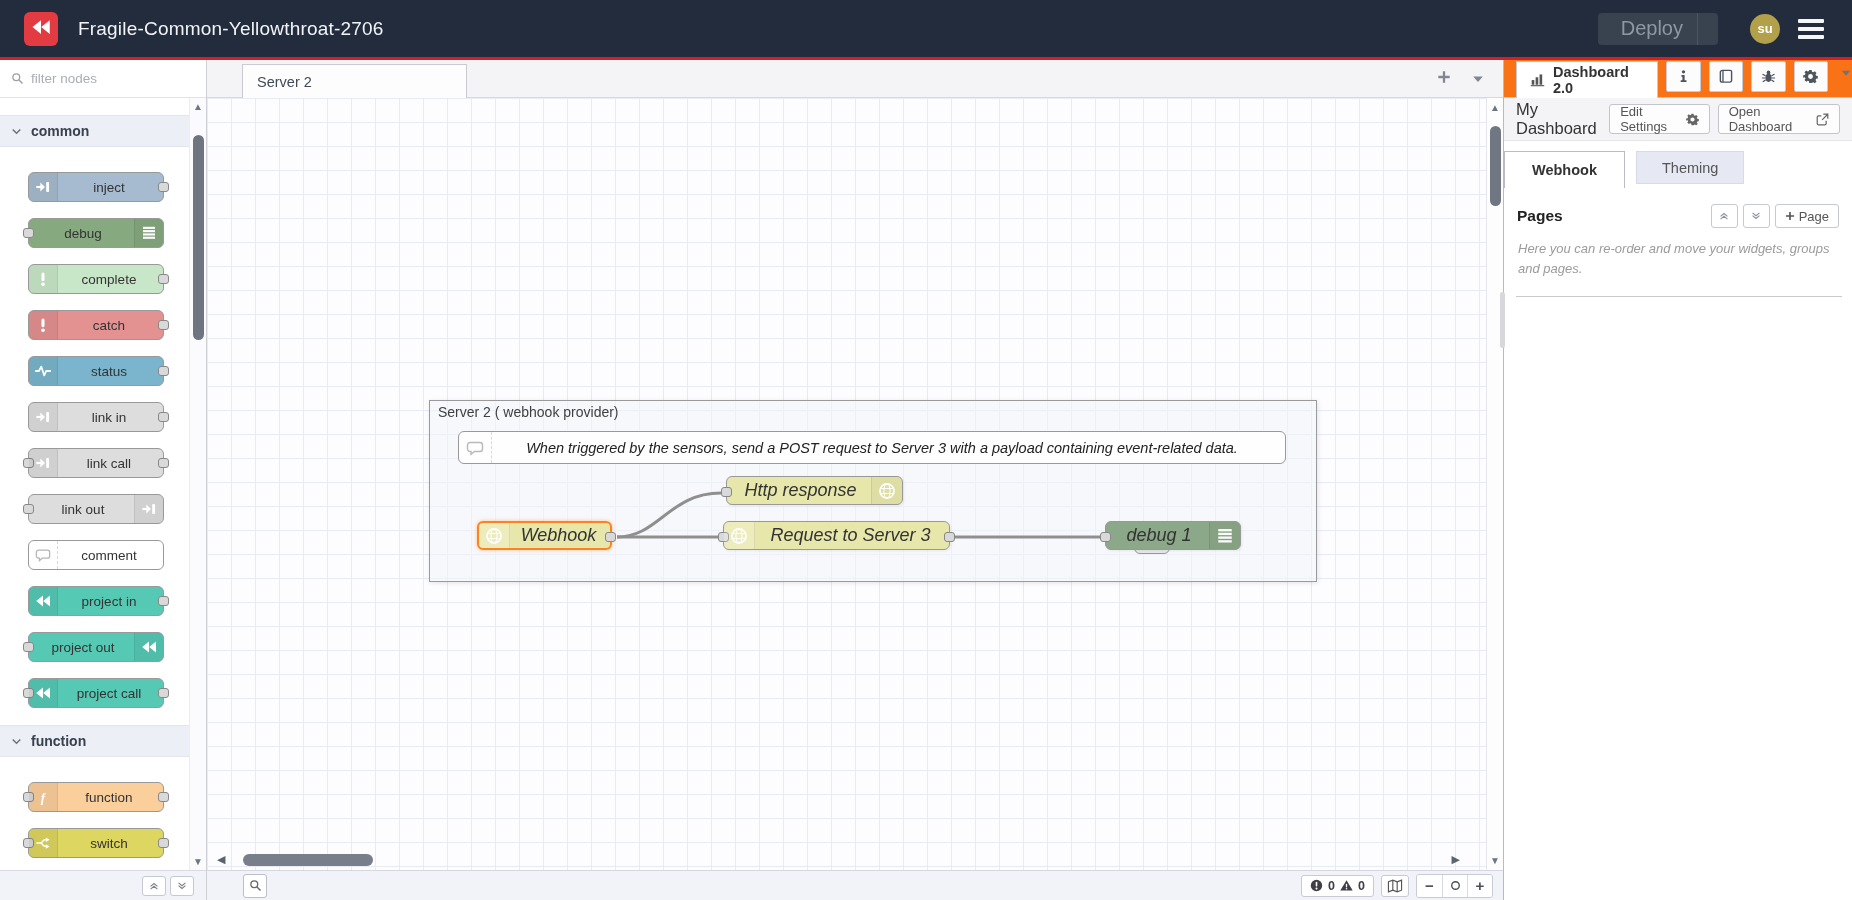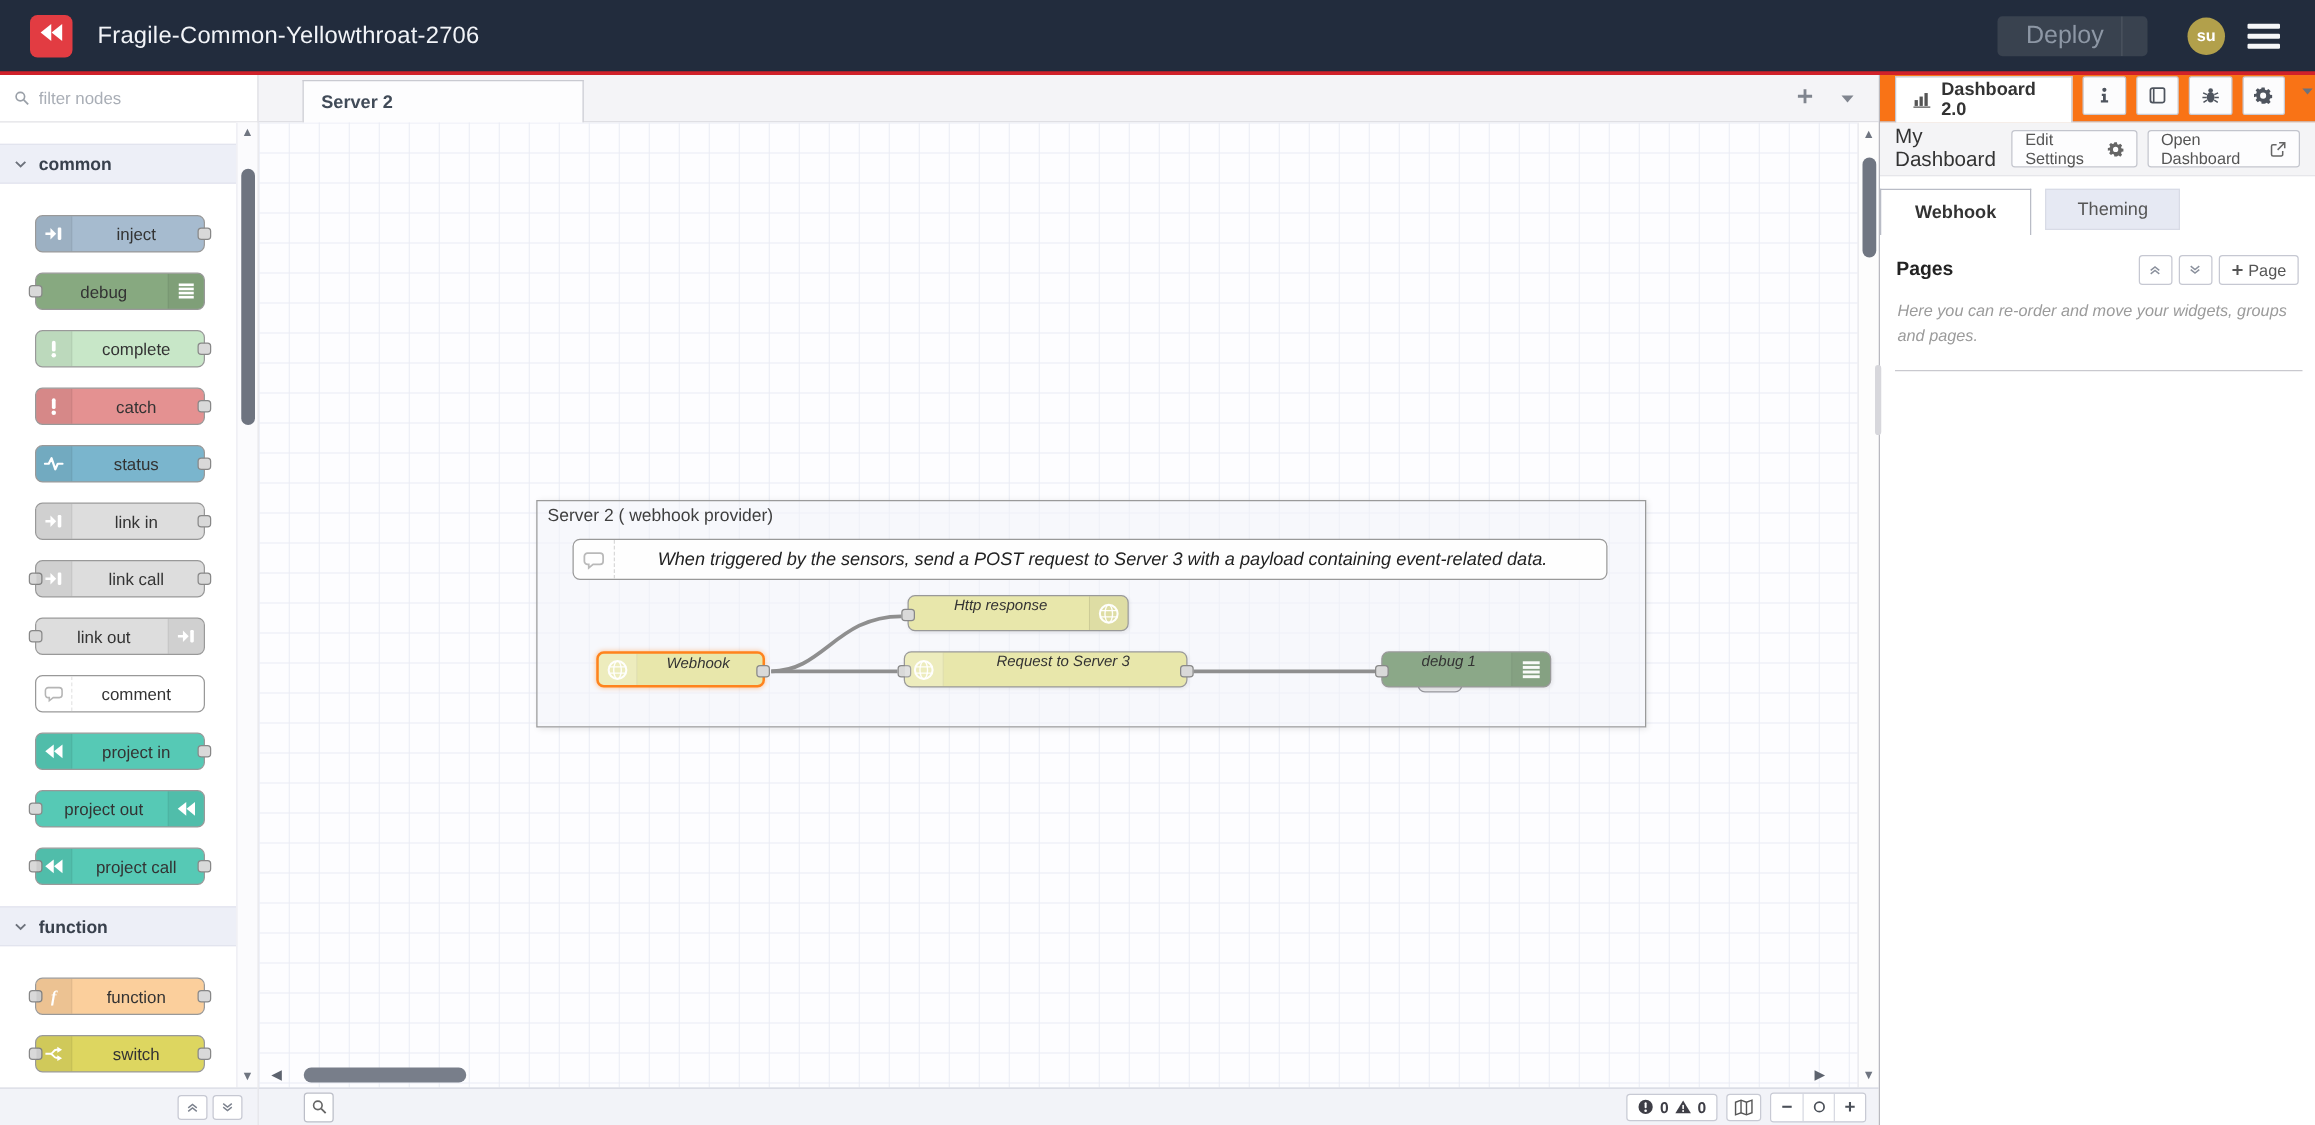--- a/index.html
+++ b/index.html
@@ -68,35 +68,35 @@
   #palette-sb { position:absolute; right:0; top:38px; bottom:30px; width:17px; background:#fbfbfd;
                 border-left:1px solid #ececf2; }
   .sb-arrow { position:absolute; left:0; width:100%; text-align:center; color:#6f7580; font-size:10px; cursor:pointer; }
   #palette-sb .thumb { position:absolute; left:3px; width:11px; top:37px; height:205px; background:#6e7480; border-radius:6px; }
 
   
   #canvas { flex:1; position:relative; background:#fcfcfe; }
   .tabbar { height:38px; background:#f4f4f7; border-bottom:1px solid #d8d8de; position:relative; }
   .flow-tab { position:absolute; left:35px; top:4px; width:225px; height:35px; background:#fdfdfe;
               border:1px solid #c9cad1; border-bottom:none; display:flex; align-items:center;
-              padding-left:14px; font-weight:bold; font-size:14.5px; color:#414b58; cursor:pointer; }
+              padding-left:14px; font-weight:normal; font-size:14.5px; color:#414b58; cursor:pointer; }
   .tab-tool { position:absolute; top:10px; color:#80858f; cursor:pointer; }
   .tab-tool svg { width:14px; height:14px; }
   #cbody { position:absolute; left:0; right:0; top:38px; bottom:30px; overflow:hidden;
            background-color:#fdfdff;
            background-image:linear-gradient(#e9ebf4 1px, transparent 1px),
                             linear-gradient(90deg,#e9ebf4 1px, transparent 1px);
            background-size:24px 24px; }
   .flow-group { position:absolute; left:222px; top:302px; width:888px; height:182px;
                 border:1px solid #9a9a9a; background:rgba(243,244,249,.55);
                 box-shadow:1px 1px 5px rgba(0,0,0,.10); }
   .flow-group .g-label { position:absolute; top:3px; left:8px; font-size:14px; color:#3f3f3f; }
   #wires { position:absolute; left:0; top:0; width:100%; height:100%; }
-  .fnode { position:absolute; height:29px; border:1px solid #999; border-radius:6px; font-size:12px;
-           font-style:italic; color:#333; display:flex; align-items:flex-start;
+  .fnode { position:absolute; height:29px; border:1px solid #999; border-radius:6px; font-size:18px;
+           font-style:italic; color:#333; display:flex; align-items:center;
            box-shadow:1px 1px 3px rgba(0,0,0,.07); cursor:pointer; }
   .fnode .nicon { position:absolute; top:0; bottom:0; width:31px; display:flex; align-items:center;
                   justify-content:center; color:rgba(255,255,255,.95); }
   .fnode .icon-l { left:0; border-right:1px solid rgba(0,0,0,.08); background:rgba(255,255,255,.22); border-radius:5px 0 0 5px; }
   .fnode .icon-r { right:0; border-left:1px solid rgba(0,0,0,.08); background:rgba(0,0,0,.04); border-radius:0 5px 5px 0; }
   .fnode .nicon svg { width:18px; height:18px; }
   .fnode .nlabel { width:100%; text-align:center; }
   .fnode .port { top:10px; }
   .fnode.selected { border:2px solid #ff831d; box-shadow:0 0 4px rgba(255,131,29,.45); }
   .fnode.selected .port { top:9px; }

